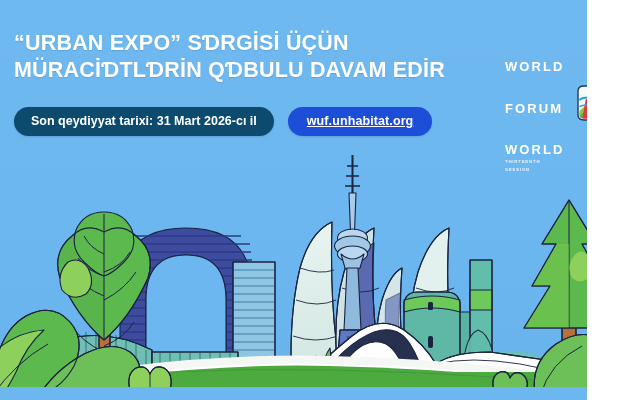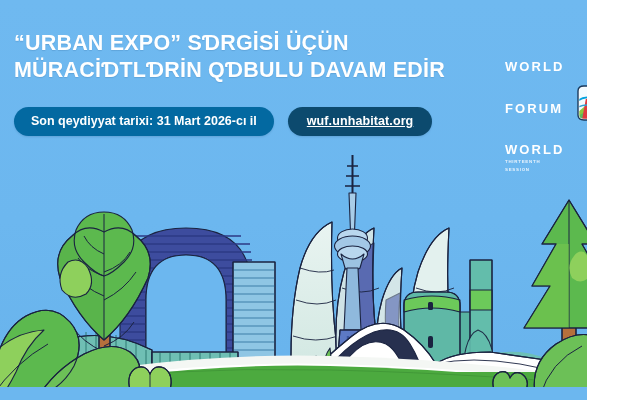--- a/index.html
+++ b/index.html
@@ -34,22 +34,22 @@
   
   .badge-row{position:absolute;left:14px;top:107px;display:flex;align-items:center;gap:14px;}
   .badge{
     border-radius:16px;
     color:#ffffff;
     font-size:12.5px;font-weight:700;
     display:flex;align-items:center;justify-content:center;
     white-space:nowrap;
     box-shadow:0 1px 2px rgba(20,50,90,.15);
   }
-  .badge-date{background:#0369a1;padding:7px 17px 8px;}
-  .badge-url {background:#0c4a6e;padding:7px 19px 8px;}
+  .badge-date{background:#0c4a6e;padding:7px 17px 8px;}
+  .badge-url {background:#1d4ed8;padding:7px 19px 8px;}
   .badge-url span{letter-spacing:.1px;}
 
   
   .wuf-logo{position:absolute;left:505px;top:32px;display:flex;align-items:center;gap:7px;}
   .wuf-words{color:#ffffff;text-align:left;}
   .wuf-words .l{display:block;font-size:13px;font-weight:700;letter-spacing:2.1px;line-height:13.5px;margin-top:28px;}
   .wuf-words .sub{display:block;font-size:4.4px;font-weight:700;letter-spacing:.75px;line-height:8px;
                   color:#eaf4fd;margin-top:1px;}
   .wuf-mark{width:46px;height:42px;}
   .wuf-mark svg{display:block;width:46px;height:42px;}

